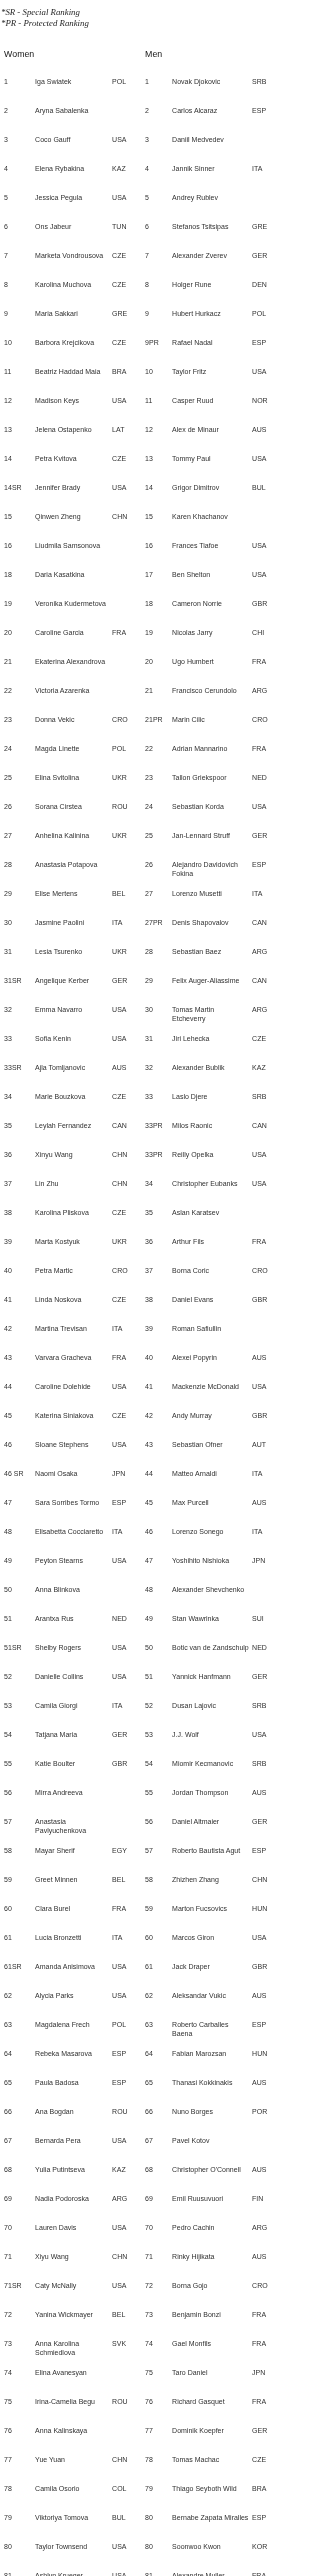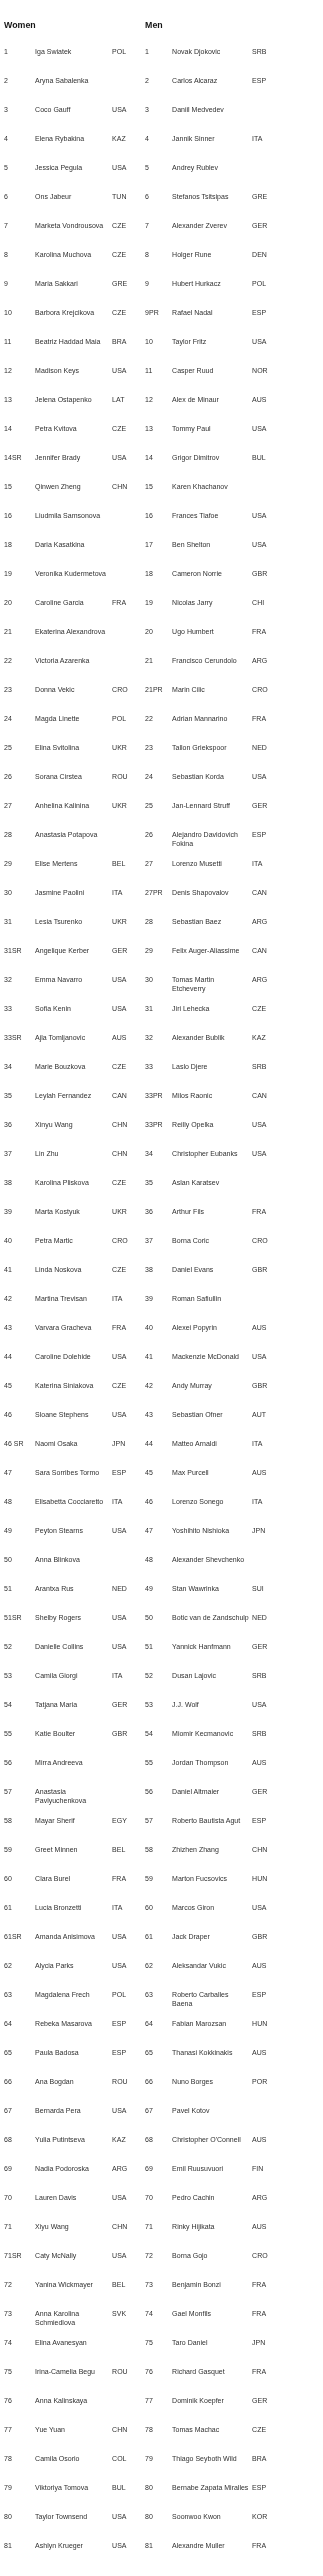--- a/index.html
+++ b/index.html
@@ -9,37 +9,41 @@
     -webkit-font-smoothing:antialiased;
   }
   .legend {
     padding:7.2px 0 0 1px;
     font-family:"Liberation Serif", serif;
     font-style:italic; font-size:8.8px; line-height:11.3px; color:#1f1f1f;
   }
   .col-headers {
     display:grid; grid-template-columns:141px auto;
     padding-left:4.1px; margin-top:19.6px;
-    font-weight:bold; font-size:8.8px; color:#161616;
+    font-weight:normal; font-size:8.8px; color:#161616;
   }
   .entry-list { margin-top:18.5px; }
   .row {
     display:grid;
     grid-template-columns:31px 77px 33px 27px 80px 23px;
     padding-left:4.1px; height:29px; box-sizing:border-box;
     align-items:start;
     font-size:7px; line-height:8.8px; color:#303030;
   }
   .cell { display:block; }
   .wn, .mn { padding-right:3.1px; }
 </style>
 </head>
 <body>
 
 <div>
+  <div class="legend">
+    <div>*SR - Special Ranking</div>
+    <div>*PR - Protected Ranking</div>
+  </div>
 
   <div class="col-headers">
     <span>Women</span>
     <span>Men</span>
   </div>
 
   <div class="entry-list">
   <div class="row">
     <span class="cell wr">1</span>
     <span class="cell wn">Iga Swiatek</span>

